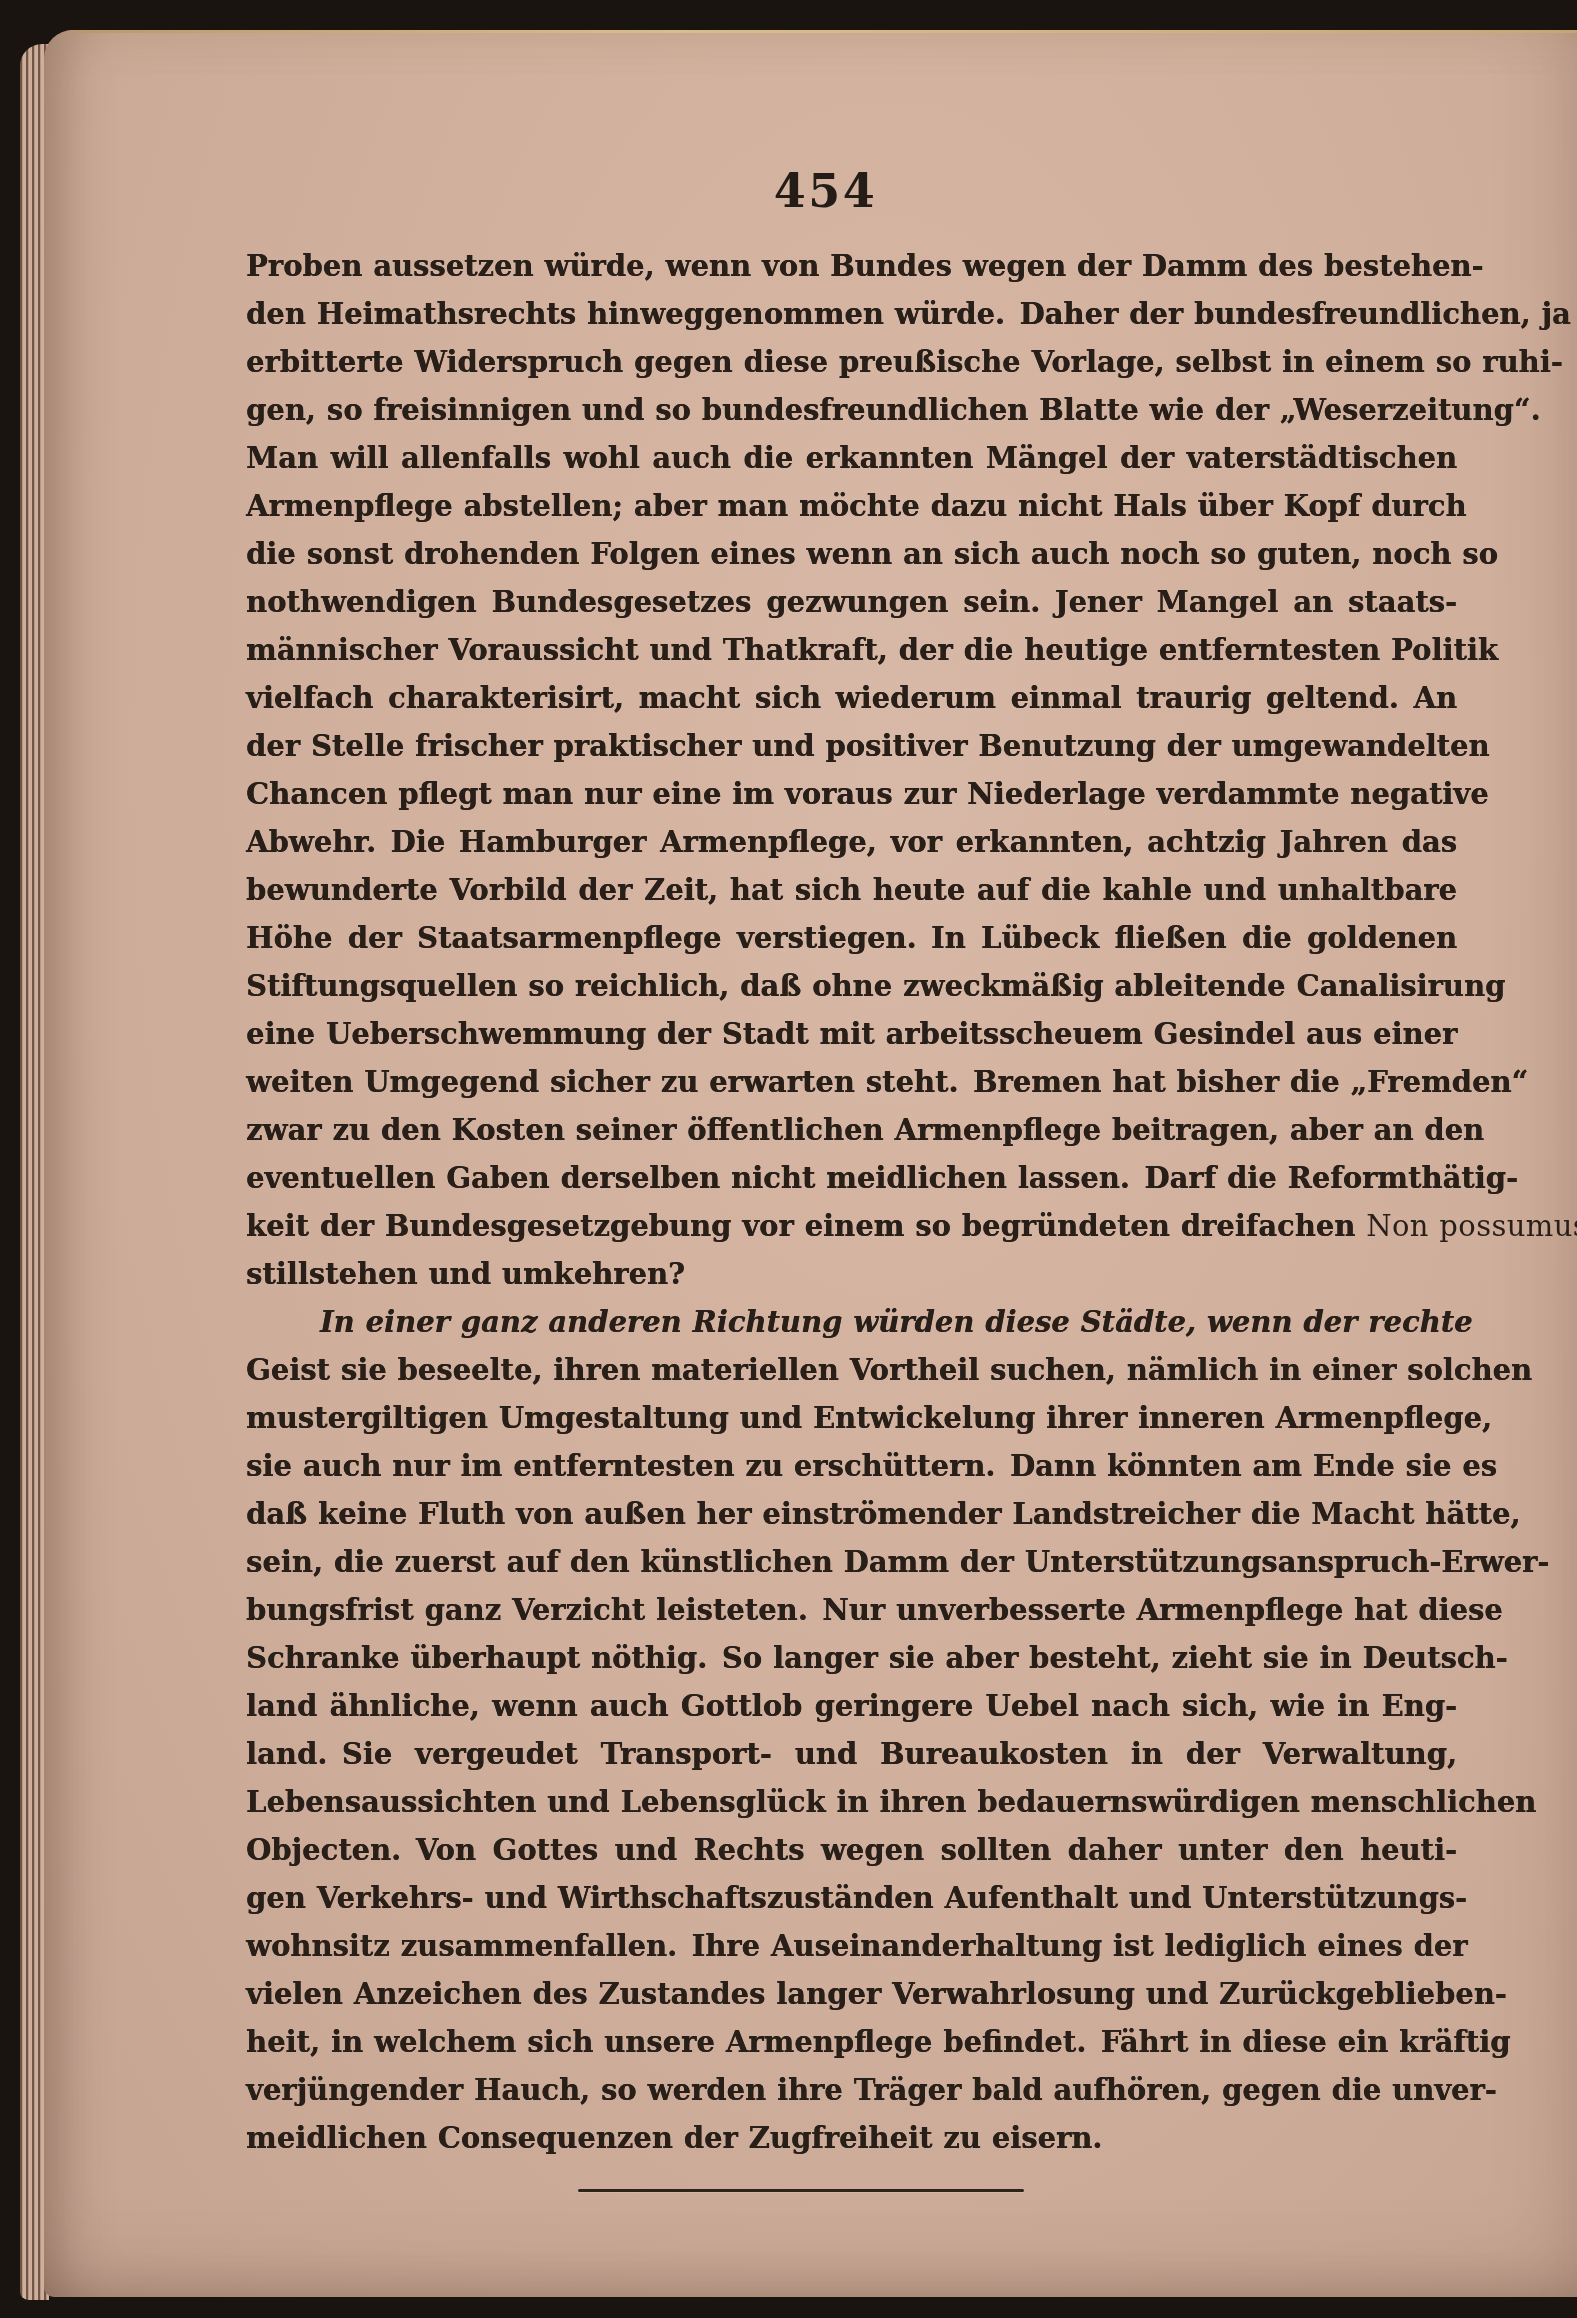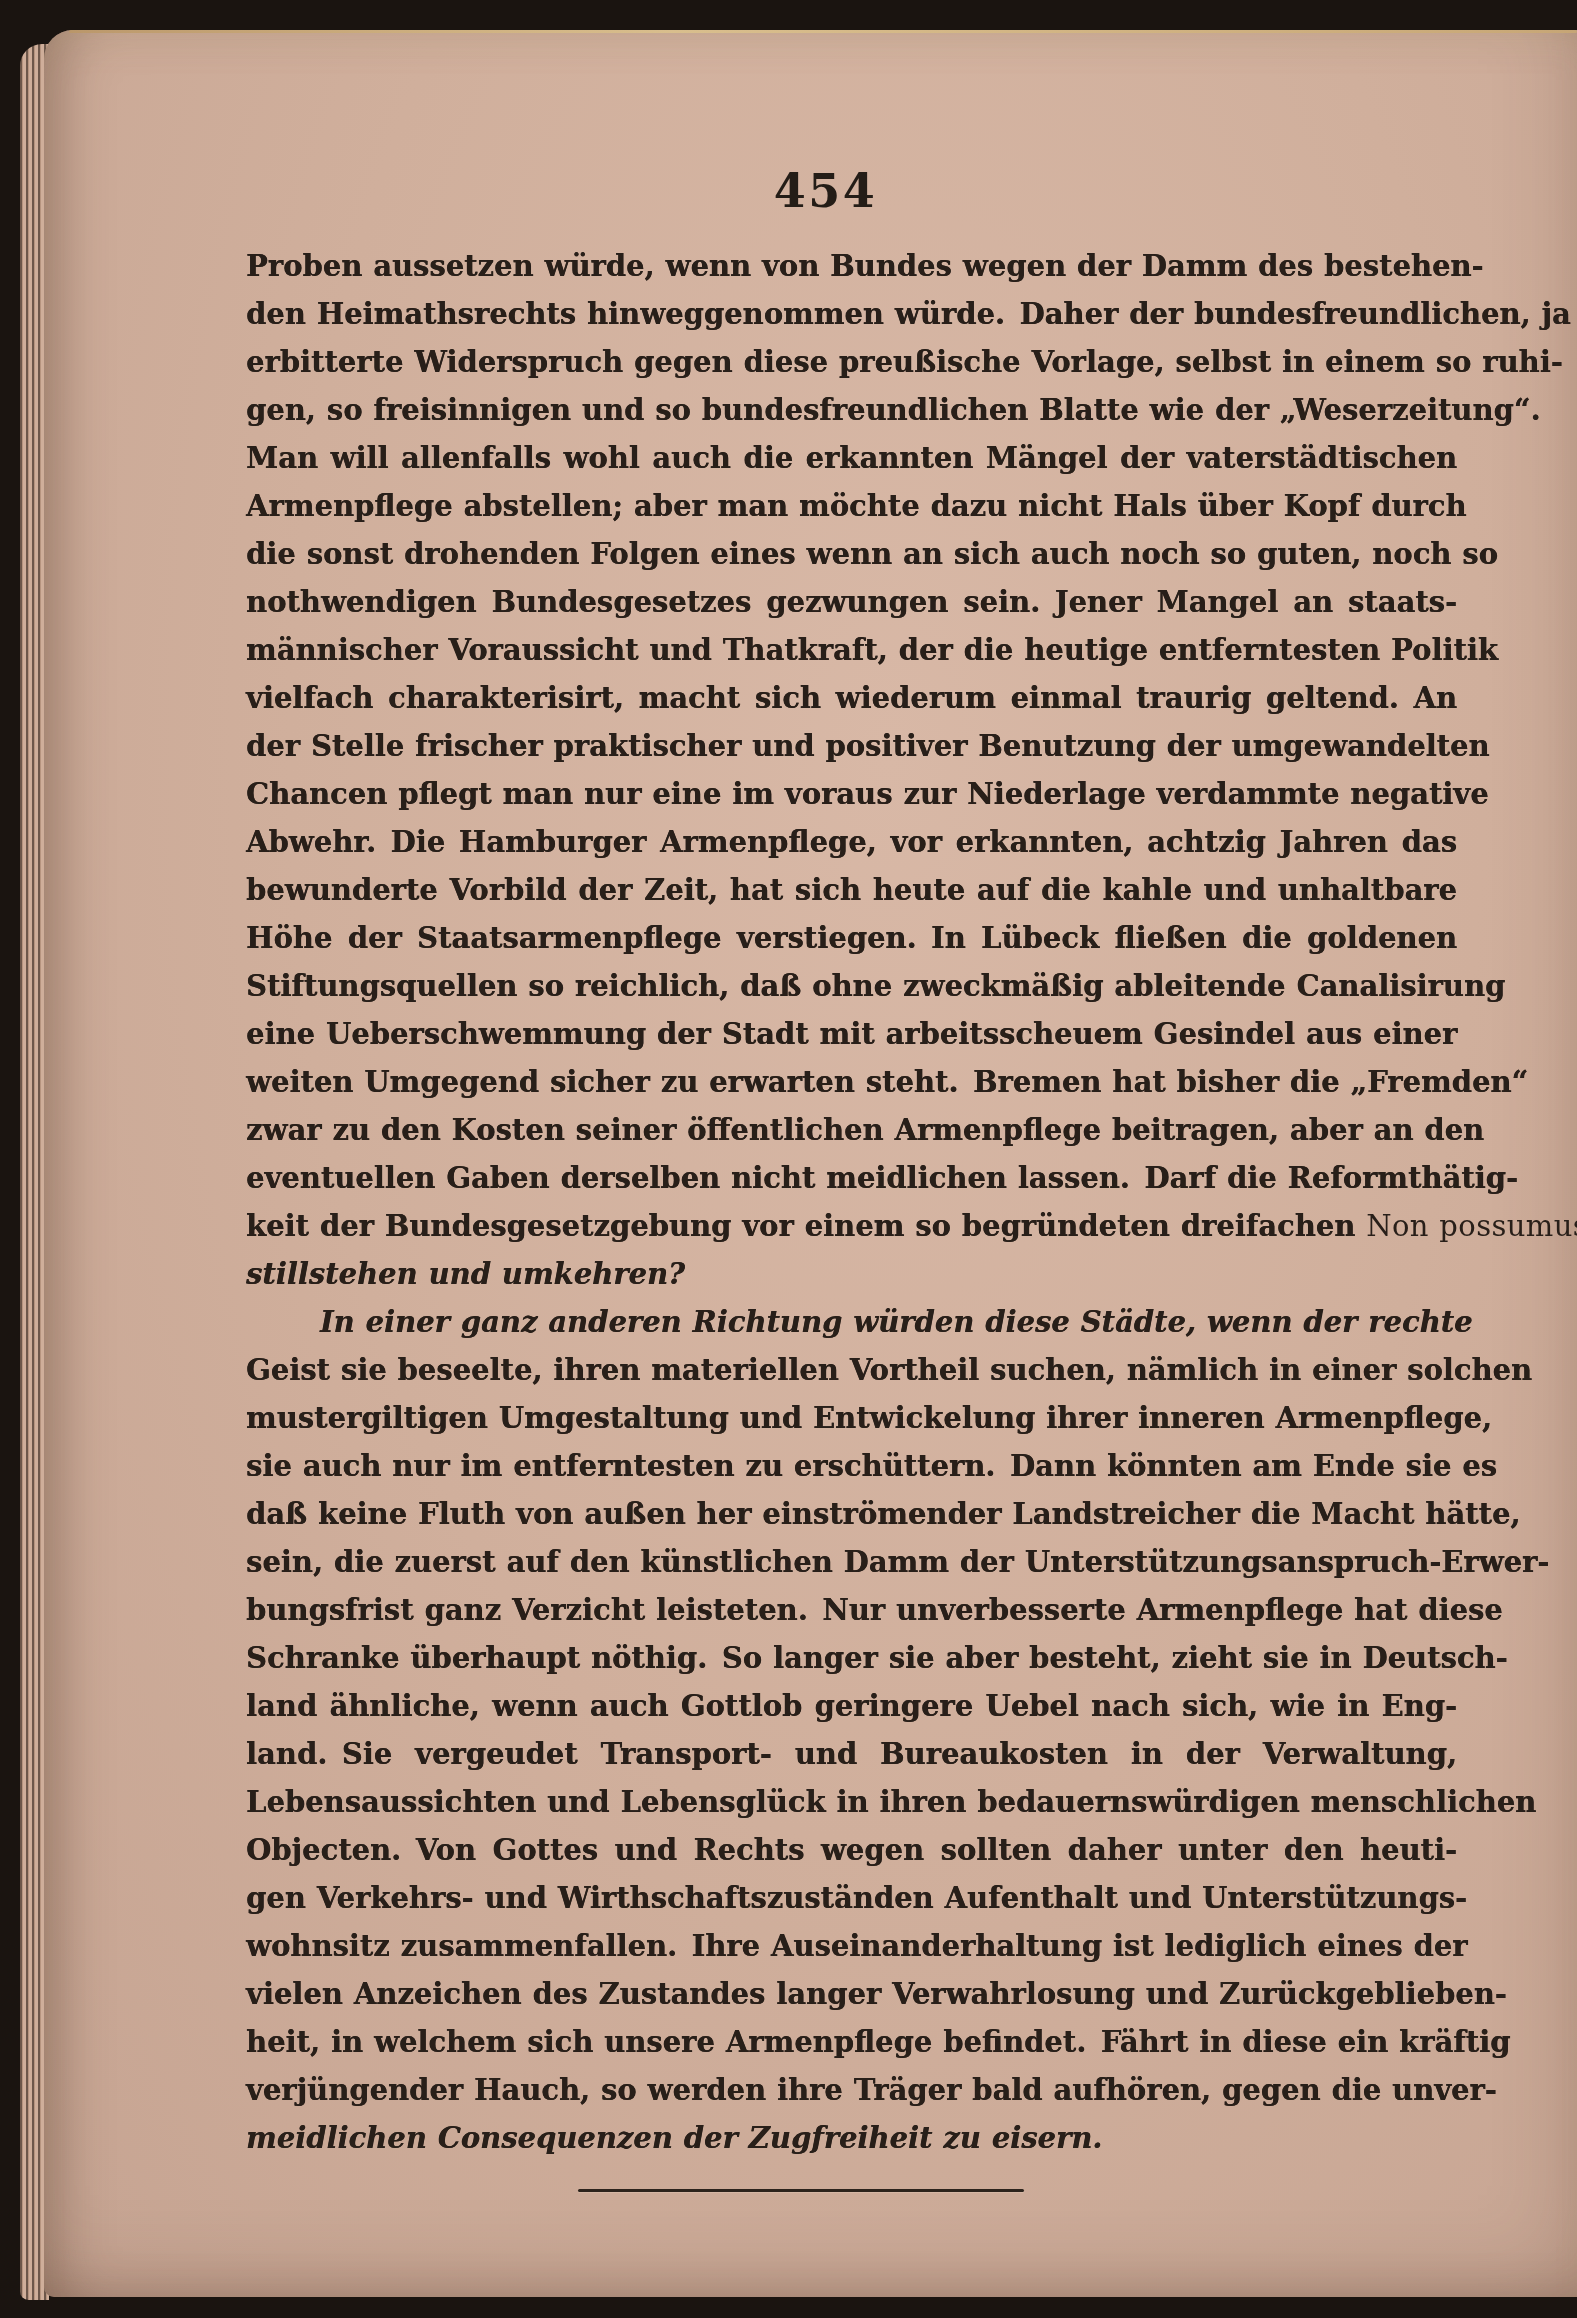--- a/index.html
+++ b/index.html
@@ -58,21 +58,21 @@
     margin-left: 14px;
   }
   .line {
     height: 48px;
     line-height: 48px;
     white-space: nowrap;
     text-align: justify;
     text-align-last: justify;
     text-shadow: 0.3px 0 0 currentColor;
   }
-  .line.left { text-align: left; text-align-last: left; font-style: italic; }
+  .line.left { text-align: left; text-align-last: left; }
   .line.indent { padding-left: 74px; font-style: italic; }
   .antiqua { font-weight: normal; text-shadow: none; letter-spacing: 0.4px; }
   .end-rule {
     position: absolute;
     top: 2159px; left: 534px; width: 446px; height: 3.4px;
     background: #2c231c;
     border-radius: 1.7px;
     box-shadow: 0 0.8px 0 rgba(255,240,220,0.25);
   }
 </style>

